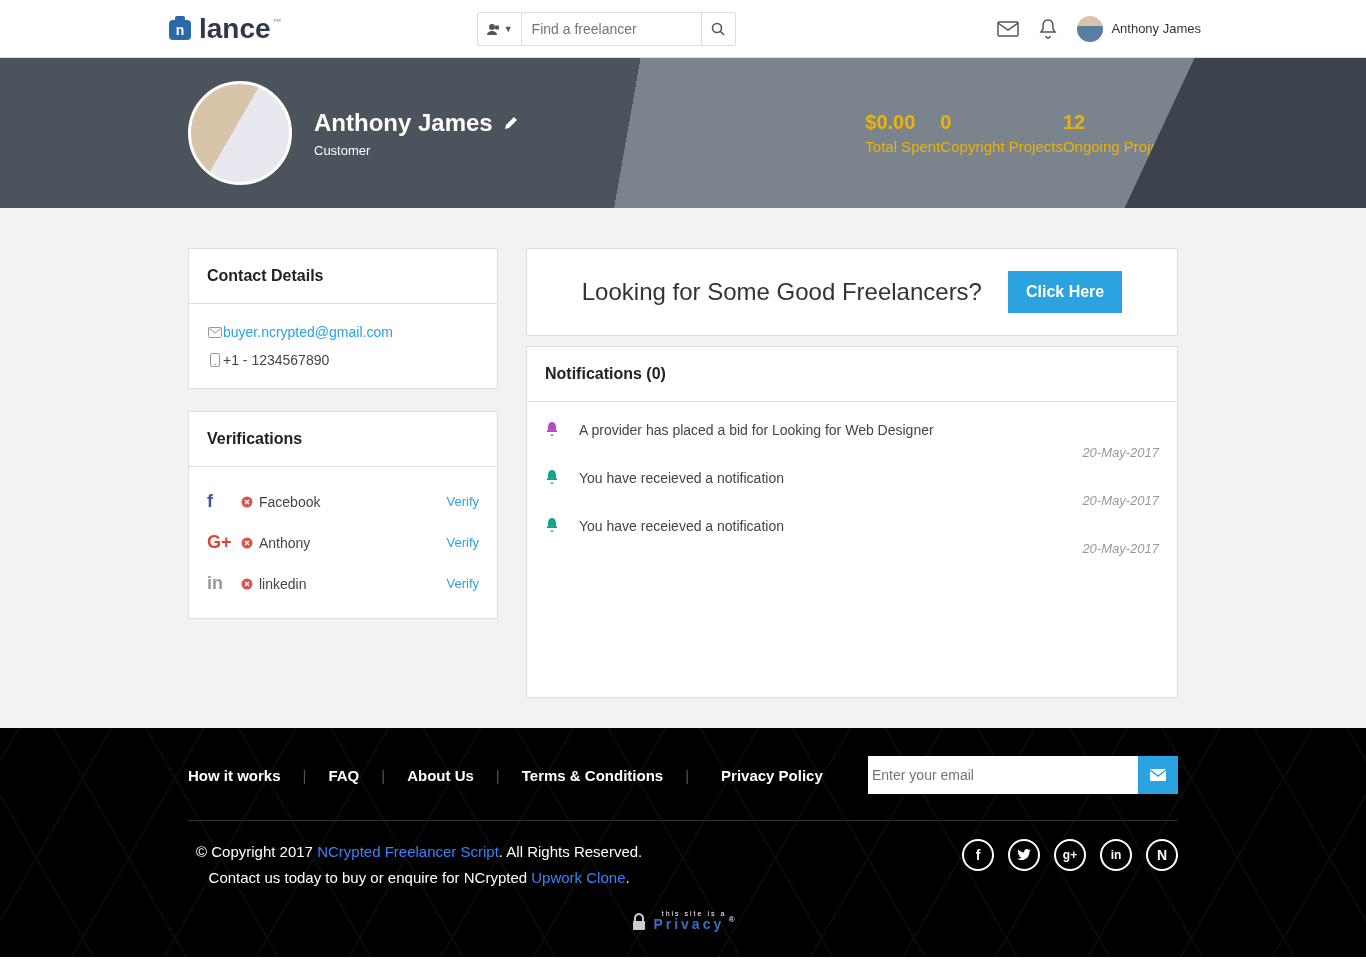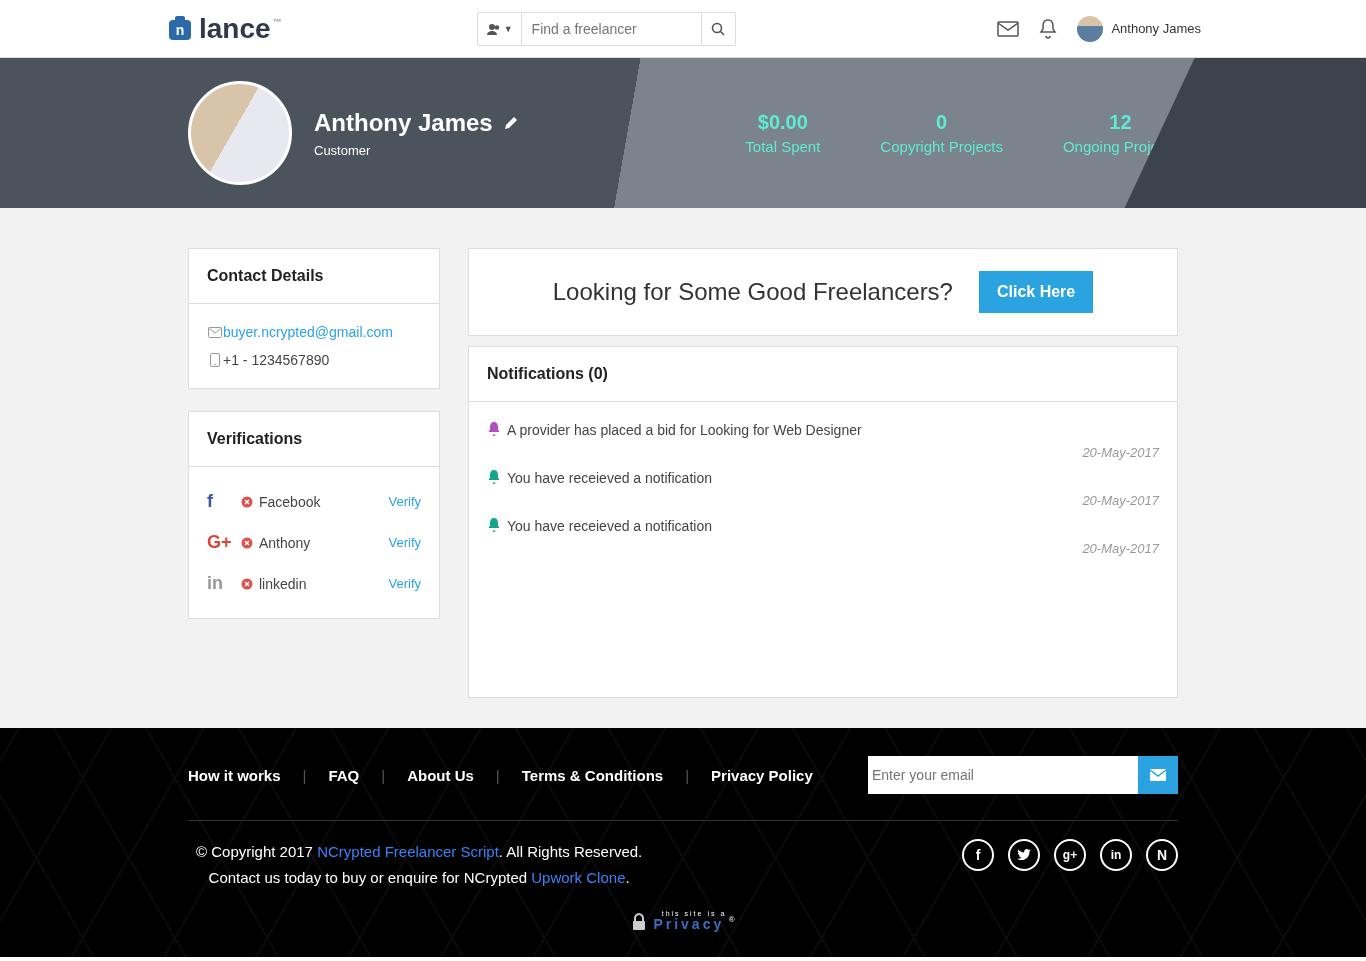--- a/index.html
+++ b/index.html
@@ -32,44 +32,44 @@
   .banner{height:150px;position:relative;overflow:hidden;background:#4b535d}
   .banner::before{content:"";position:absolute;left:0;top:0;right:0;bottom:0;
     background:linear-gradient(100deg,#4b535d 0 46%, #7b848d 46% 100%)}
   .banner::after{content:"";position:absolute;right:-60px;top:-40px;width:260px;height:260px;
     background:#3c434c;transform:rotate(25deg)}
   .banner .container{position:relative;display:flex;align-items:center;height:100%}
   .avatar-big{width:104px;height:104px;border-radius:50%;border:3px solid #fff;background:linear-gradient(120deg,#d8c4a8 45%,#e8e8f0 45%);flex:0 0 auto}
   .name-block{margin-left:22px;color:#fff}
   .name-block h1{font-size:24px;font-weight:700;display:flex;align-items:center;gap:10px}
   .name-block .role{font-size:13px;margin-top:6px;font-weight:500}
-  .stats{margin-left:auto;display:flex;gap:60px;color:#5eead4;text-align:center}
+  .stats{margin-left:auto;display:flex;color:#eab308;text-align:left}
   .stats .v{font-size:20px;font-weight:700}
   .stats .l{font-size:15px;margin-top:4px}
   
   .page-body{background:var(--bg);padding:40px 0 30px}
   .columns{display:flex;gap:28px}
-  .sidebar{width:252px;flex:0 0 auto}
+  .sidebar{width:310px;flex:0 0 auto}
   .main{flex:1}
   .card{background:#fff;border:1px solid var(--border)}
   .card+.card{margin-top:22px}
   .card-head{padding:18px 18px;border-bottom:1px solid var(--border);font-size:16px;font-weight:700;color:#222}
   .card-body{padding:14px 18px}
   .contact-row{display:flex;align-items:center;font-size:14px;color:#444;padding:6px 0}
   .contact-row .ic{width:16px;color:#999;display:flex;justify-content:center}
   .verif-row{display:flex;align-items:center;padding:10px 0;font-size:14px;color:#444}
   .verif-row .soc{width:34px;color:#999;font-size:18px;font-weight:700}
   .verif-row .status-ic{color:#d9534f;font-size:12px;margin-right:6px}
   .verif-row .verify{margin-left:auto;color:var(--blue);font-size:13px;cursor:pointer}
   .cta-bar{background:#fff;border:1px solid var(--border);padding:22px 26px;display:flex;align-items:center;justify-content:center;gap:26px}
   .cta-bar h2{font-size:24px;font-weight:400;color:#333}
   .cta-bar button{background:var(--blue);color:#fff;border:none;padding:12px 18px;font-size:16px;font-weight:700;cursor:pointer}
   .notif-card{margin-top:10px;min-height:352px}
   .notif-item{padding:6px 0 26px;position:relative}
-  .notif-item .line{display:flex;gap:4px;align-items:flex-start;font-size:14px;color:#444}
+  .notif-item .line{display:flex;gap:18px;align-items:flex-start;font-size:14px;color:#444}
   .notif-item .bell{width:16px;flex:0 0 auto}
   .notif-item .date{position:absolute;right:0;bottom:4px;font-size:13px;color:#999;font-style:italic}
   
   footer{background:#000;color:#fff;position:relative;overflow:hidden}
   footer .overlay{position:absolute;inset:0;opacity:.08;
     background:repeating-linear-gradient(60deg,#888 0 2px,transparent 2px 80px),
                repeating-linear-gradient(-60deg,#888 0 2px,transparent 2px 80px)}
   footer .container{position:relative;padding:28px 0 22px}
   .foot-top{display:flex;align-items:center}
   .foot-nav{display:flex;align-items:center;gap:22px;font-size:15px;font-weight:700}
@@ -295,21 +295,21 @@
     <div class="foot-top">
       <nav class="foot-nav" id="foot-nav">
           <a href="#" style="color: rgb(255, 255, 255);">How it works</a>
           <span class="sep">|</span>
           <a href="#" style="color: rgb(255, 255, 255);">FAQ</a>
           <span class="sep">|</span>
           <a href="#" style="color: rgb(255, 255, 255);">About Us</a>
           <span class="sep">|</span>
           <a href="#" style="color: rgb(255, 255, 255);">Terms &amp; Conditions</a>
           <span class="sep">|</span>
-          <a href="#" style="color: rgb(255, 255, 255);">Privacy Policy</a>
+          <a href="#" style="color: rgb(255, 255, 255); margin-left: 10px;">Privacy Policy</a>
         </nav>
       <div class="subscribe">
         <input type="text" placeholder="Enter your email" style="">
         <button>
           <svg width="18" height="14" viewBox="0 0 18 14">
             <rect x="1" y="1" width="16" height="12" rx="1" fill="#fff"></rect>
             <polyline points="1,2 9,8 17,2" fill="none" stroke="#2aa3e0" stroke-width="1.5"></polyline>
           </svg>
         </button>
       </div>

